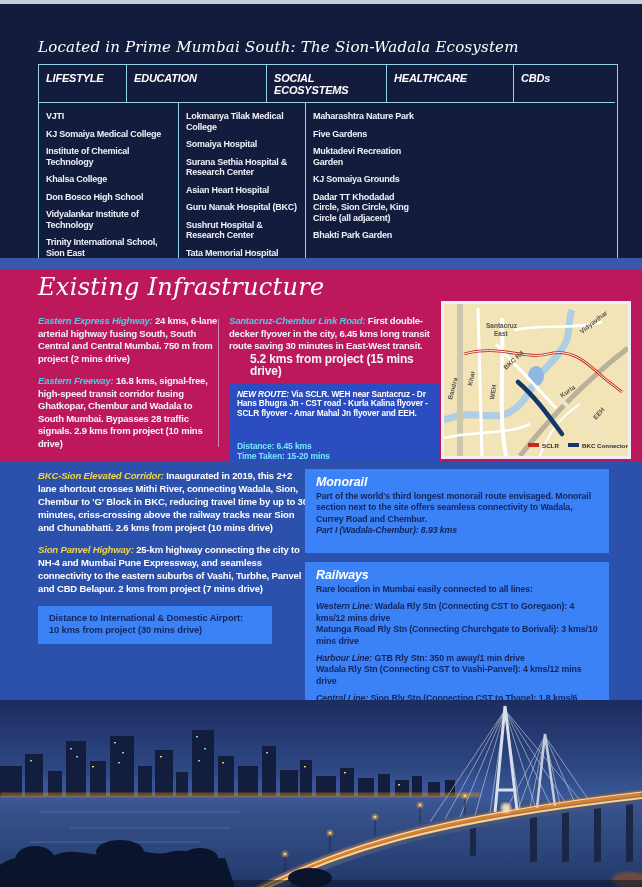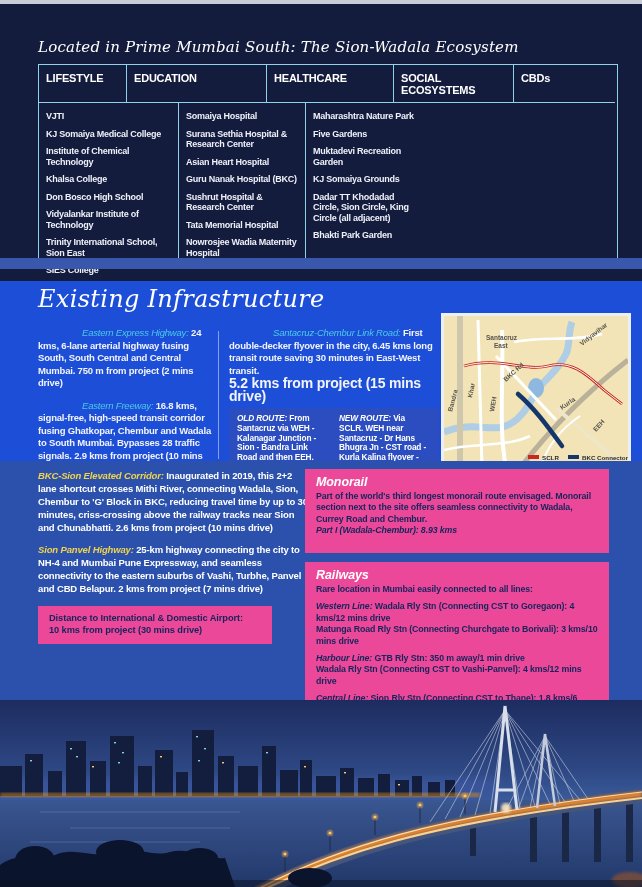--- a/index.html
+++ b/index.html
@@ -2,63 +2,63 @@
 <html><head>
 <meta charset="utf-8">
 <style>
   html,body{margin:0;padding:0;background:#0b1127;}
   .page{position:relative;width:642px;height:887px;overflow:hidden;background:#141c3e;
         font-family:"Liberation Sans",sans-serif;}
   .band{position:absolute;left:0;width:642px;}
   #strip-top{top:0;height:4px;background:#c7ccd9;}
   #band-table{top:4px;height:318px;background:#141c3e;}
   #strip-mid{top:258px;height:11px;background:#3a57ae;}
-  #band-infra{top:281px;height:220px;background:#1d4ed8;}
+  #band-infra{top:269px;height:220px;background:#be185d;}
   #band-royal{top:461px;height:239px;background:#2b51ad;}
   #band-photo{top:700px;height:187px;background:#1a2a55;}
 
   .serif-it{font-family:"DejaVu Serif","Liberation Serif",serif;font-style:italic;color:#ffffff;}
   .page-title{position:absolute;left:38px;top:34px;font-size:15px;letter-spacing:.2px;}
 
   
   .eco-table{position:absolute;left:38px;top:60px;width:578px;border:1px solid #8fd2ea;}
   .t-row{display:flex;}
   .t-cell{border-right:1px solid #8fd2ea;box-sizing:border-box;}
   .t-cell:last-child{border-right:none;}
   .w0{width:88px}.w1{width:140px}.w2{width:127px}.w3{width:120px}.w4{width:101px}
-  .t-head .t-cell{padding:7px 7px 6px;font-weight:bold;font-size:11px;color:#fff;
+  .t-head .t-cell{padding:7px 7px 6px;font-weight:bold;font-style:italic;font-size:11px;color:#fff;
                   border-bottom:1px solid #8fd2ea;letter-spacing:-0.2px;}
   .t-body .t-cell{padding:8px 7px 4px;height:162px;}
   .t-item{font-size:9px;font-weight:bold;color:#eef1f8;letter-spacing:-0.25px;line-height:10.5px;margin:0 0 7px 0;}
 
   
   .inf-h{position:absolute;left:38px;top:4px;font-size:24px;letter-spacing:.3px;}
   .col-left{position:absolute;left:38px;top:46px;width:180px;}
   .para{margin:0 0 10px 0;font-size:9.5px;line-height:12.5px;letter-spacing:-0.2px;}
-  .p-label{font-style:italic;font-weight:normal;color:#4acbe8;margin-left:44px;}
+  .p-label{font-style:italic;font-weight:bold;color:#4acbe8;}
   .p-text{font-weight:bold;color:#f2f4fa;}
   .v-divider{position:absolute;left:218px;top:50px;width:1px;height:128px;background:rgba(222,230,242,.55);}
   .col-mid{position:absolute;left:229px;top:46px;width:210px;}
-  .sub-line{font-weight:bold;color:#f2f4fa;font-size:14px;line-height:12.5px;letter-spacing:-0.2px;}
+  .sub-line{font-weight:bold;color:#f2f4fa;font-size:12px;line-height:12.5px;letter-spacing:-0.2px;margin-left:21px;}
   .route-box{margin-top:6px;background:#2b4dc0;display:flex;gap:10px;padding:6px 8px;height:72px;}
   .route-col{flex:1;display:flex;flex-direction:column;font-size:8.3px;line-height:9.8px;color:#fff;
              font-weight:bold;letter-spacing:-0.15px;}
   .r-label{font-style:italic;}
   .r-metrics{margin-top:auto;color:#74e7f8;font-size:8.6px;line-height:10.5px;}
 
   .map-wrap{position:absolute;left:441px;top:32px;width:184px;height:152px;border:3px solid #eceff5;background:#f2e4b6;}
   .map-label{font-size:6.5px;fill:#56544e;font-weight:bold;}
   .map-legend{font-size:6.2px;fill:#2a2a33;font-weight:bold;}
 
   
   .col2-left{position:absolute;left:38px;top:8px;width:272px;}
   .para2{margin:0 0 9px 0;font-size:9.5px;line-height:13px;letter-spacing:-0.15px;}
   .y-label{color:#f2d44a;font-style:italic;font-weight:bold;}
   .w-text{color:#ffffff;font-weight:bold;}
-  .blue-box{background:#ec4899;padding:6px 11px 8px;box-sizing:border-box;}
+  .blue-box{background:#3b82f6;padding:6px 11px 8px;box-sizing:border-box;}
   .airports-box{margin-top:11px;width:234px;}
   .box-h{color:#fff;font-style:italic;font-weight:bold;font-size:12.5px;margin:0 0 2px 0;letter-spacing:-0.1px;}
   .box-line{color:#14255d;font-weight:bold;font-size:9.3px;line-height:12px;letter-spacing:-0.1px;}
   .col2-right{position:absolute;left:305px;top:8px;width:304px;}
   .b-text{color:#14255d;font-weight:bold;font-size:8.8px;line-height:11.4px;letter-spacing:-0.12px;}
   .b-em{font-style:italic;}
   .rail-group{margin-top:6px;}
   .rail-line{display:block;}
   .mono-box{min-height:84px;}
   .rail-box{margin-top:9px;}
@@ -70,36 +70,37 @@
 
   <div class="band" id="strip-top"></div>
 
   <div class="band" id="band-table">
     <div class="serif-it page-title">Located in Prime Mumbai South: The Sion-Wadala Ecosystem</div>
 
     <div class="eco-table">
       <div class="t-row t-head">
         <div class="t-cell w0">LIFESTYLE</div>
         <div class="t-cell w1">EDUCATION</div>
+        <div class="t-cell w3">SOCIAL ECOSYSTEMS</div>
         <div class="t-cell w2">HEALTHCARE</div>
-        <div class="t-cell w3">SOCIAL ECOSYSTEMS</div>
         <div class="t-cell w4">CBDs</div>
       </div>
       <div class="t-row t-body">
         <div class="t-cell w1">
           <p class="t-item">VJTI</p>
           <p class="t-item">KJ Somaiya Medical College</p>
           <p class="t-item">Institute of Chemical Technology</p>
           <p class="t-item">Khalsa College</p>
           <p class="t-item">Don Bosco High School</p>
           <p class="t-item">Vidyalankar Institute of Technology</p>
           <p class="t-item">Trinity International School, Sion East</p>
           <p class="t-item">SIES College</p>
         </div>
         <div class="t-cell w2">
+          <p class="t-item">Lokmanya Tilak Medical College</p>
           <p class="t-item">Somaiya Hospital</p>
           <p class="t-item">Surana Sethia Hospital &amp; Research Center</p>
           <p class="t-item">Asian Heart Hospital</p>
           <p class="t-item">Guru Nanak Hospital (BKC)</p>
           <p class="t-item">Sushrut Hospital &amp; Research Center</p>
           <p class="t-item">Tata Memorial Hospital</p>
           <p class="t-item">Nowrosjee Wadia Maternity Hospital</p>
         </div>
         <div class="t-cell w3">
           <p class="t-item">Maharashtra Nature Park</p>
@@ -123,27 +124,20 @@
       <p class="para"><span class="p-label">Eastern Freeway:</span> <span class="p-text">16.8 kms, signal-free, high-speed transit corridor fusing Ghatkopar, Chembur and Wadala to South Mumbai. Bypasses 28 traffic signals. 2.9 kms from project (10 mins drive)</span></p>
     </div>
 
     <div class="v-divider"></div>
 
     <div class="col-mid">
       <p class="para" style="margin-bottom:0"><span class="p-label">Santacruz-Chembur Link Road:</span> <span class="p-text">First double-decker flyover in the city, 6.45 kms long transit route saving 30 minutes in East-West transit.</span></p>
       <div class="sub-line">5.2 kms from project (15 mins drive)</div>
 
       <div class="route-box">
-        <div class="route-col">
-          <div><span class="r-label">OLD ROUTE:</span> <span>From Santacruz via WEH - Kalanagar Junction - Sion - Bandra Link Road and then EEH.</span></div>
-          <div class="r-metrics">
-            <div>Distance: 12.2 kms</div>
-            <div>Time Taken: 60-90 mins</div>
-          </div>
-        </div>
         <div class="route-col">
           <div><span class="r-label">NEW ROUTE:</span> <span>Via SCLR. WEH near Santacruz - Dr Hans Bhugra Jn - CST road - Kurla Kalina flyover - SCLR flyover - Amar Mahal Jn flyover and EEH.</span></div>
           <div class="r-metrics">
             <div>Distance: 6.45 kms</div>
             <div>Time Taken: 15-20 mins</div>
           </div>
         </div>
       </div>
     </div>
 

